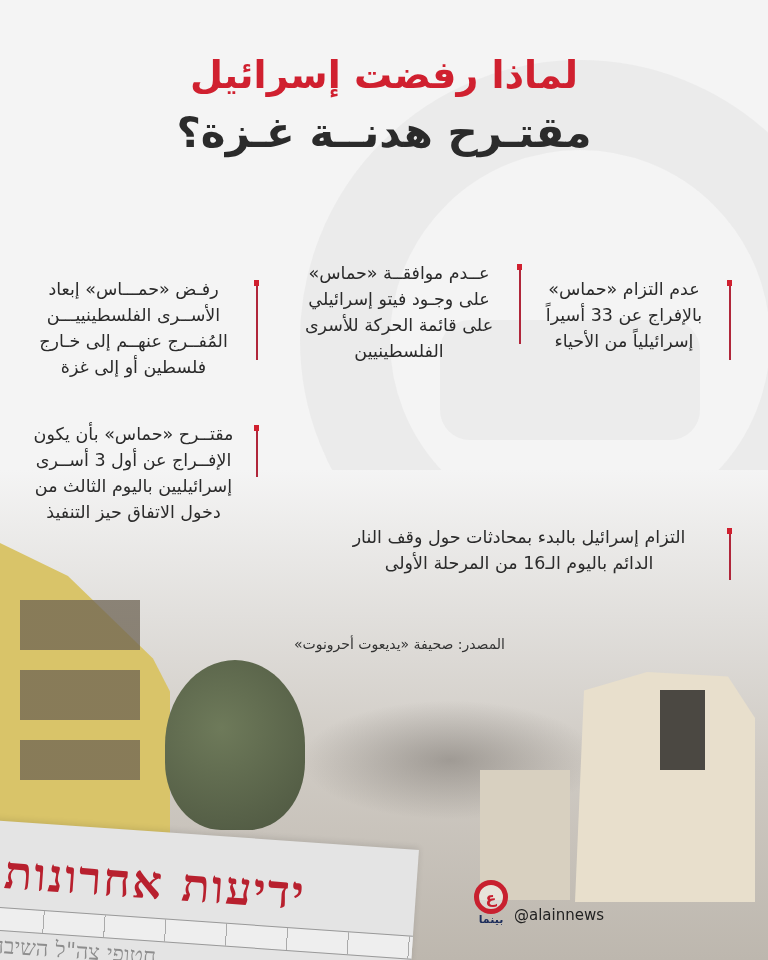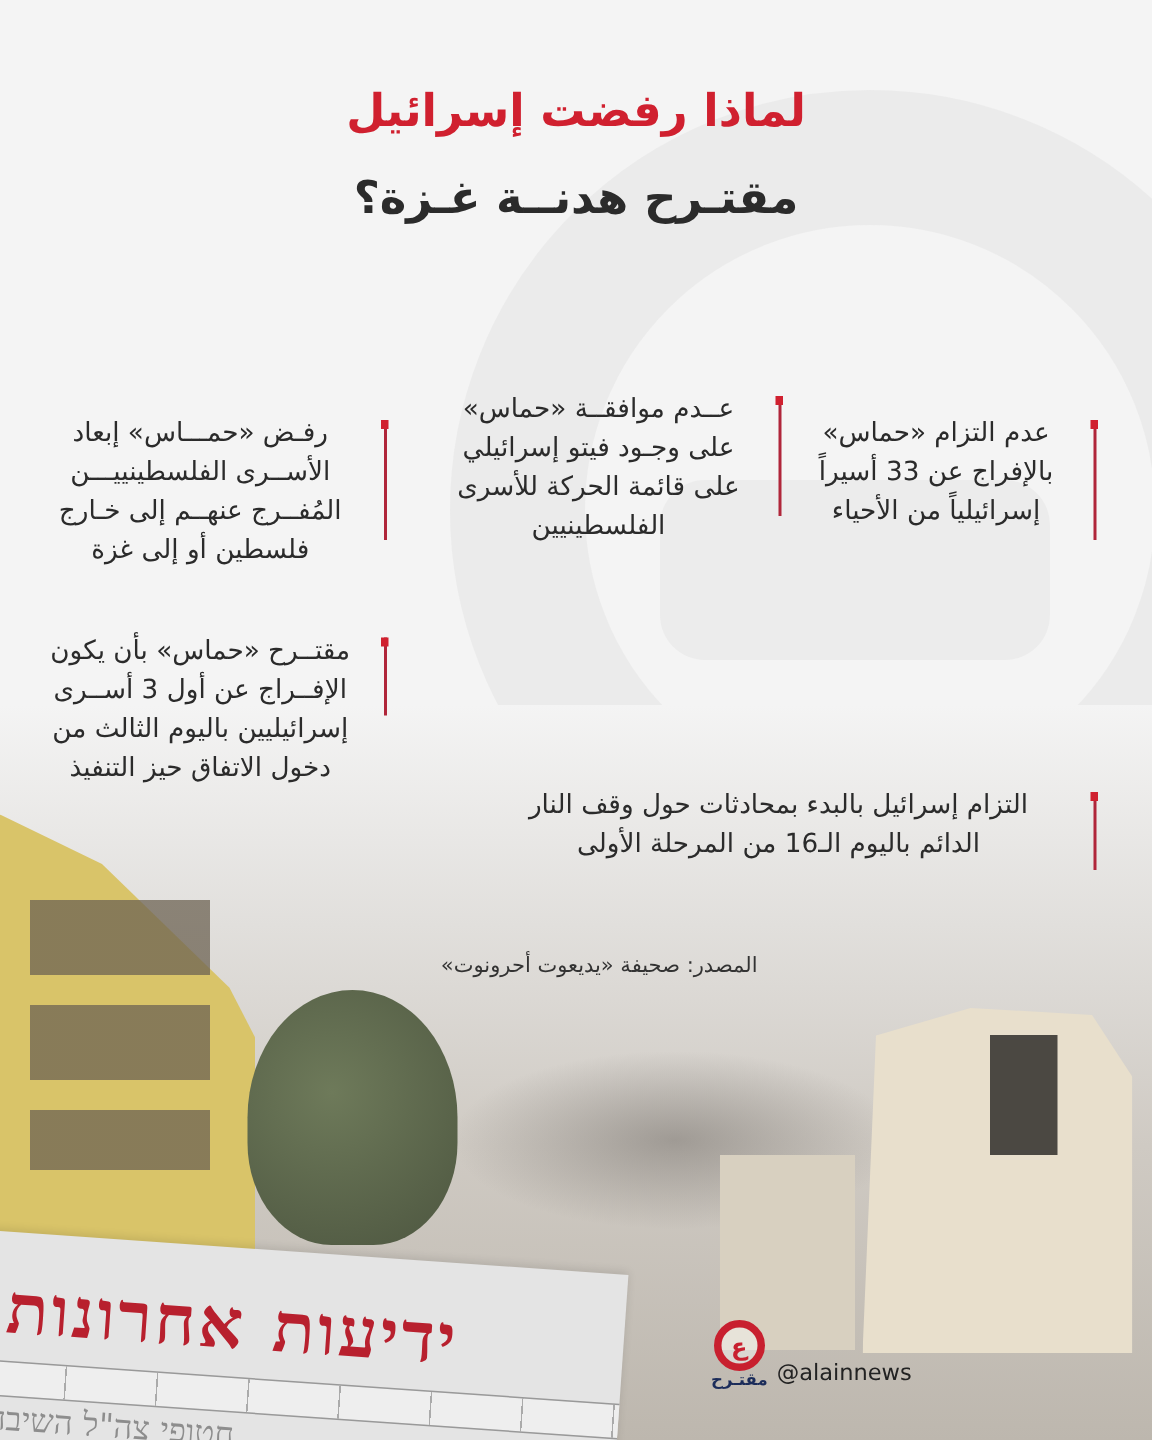--- a/index.html
+++ b/index.html
@@ -28,23 +28,23 @@
     transform:rotate(4deg); transform-origin:left top; box-shadow:0 -2px 6px rgba(0,0,0,0.1); }
   .newspaper-title { position:absolute; left:18px; top:24px; font-family:"DejaVu Serif", serif; font-weight:bold;
     font-size:46px; color:#b8202e; letter-spacing:2px; direction:rtl; }
   .newspaper-strip { position:absolute; left:0; top:86px; width:100%; height:22px;
     border-top:1px solid #999; border-bottom:1px solid #999;
     background:repeating-linear-gradient(to right, #eee 0 60px, #aaa 60px 61px); }
   .newspaper-sub { position:absolute; left:10px; top:112px; font-family:"DejaVu Serif", serif; font-size:22px; color:#555; opacity:0.6; direction:rtl; }
 
   
   .title-red { position:absolute; left:0; width:768px; top:46px; text-align:center; direction:rtl;
-    font-family:"DejaVu Sans", sans-serif; font-weight:bold; font-size:30px; color:#d0202f; line-height:58px; }
+    font-family:"DejaVu Sans", sans-serif; font-weight:bold; font-size:38px; color:#d0202f; line-height:58px; }
   .title-dark { position:absolute; left:0; width:768px; top:104px; text-align:center; direction:rtl;
-    font-family:"DejaVu Sans", sans-serif; font-weight:bold; font-size:30px; color:#2b2b2b; line-height:58px; }
+    font-family:"DejaVu Sans", sans-serif; font-weight:bold; font-size:42px; color:#2b2b2b; line-height:58px; }
   .pill { position:absolute; left:255px; top:180px; width:246px; height:46px; border-radius:23px;
     background:#dadada; display:flex; align-items:center; justify-content:center; direction:rtl;
     font-weight:bold; font-size:24px; color:#222; }
 
   
   .reason { position:absolute; direction:rtl; text-align:center; font-size:17.5px; line-height:26px; color:#2b2b2b;
     padding-right:12px; }
   .reason .bar { position:absolute; right:0; top:4px; width:2px; background:#b0263a; }
   .reason .bar::before { content:""; position:absolute; right:-1px; top:0; width:5px; height:6px; background:#d0202f; }
   .reason .txt { display:block; white-space:pre-line; }
@@ -128,17 +128,17 @@
     <span class="bar"></span>
     <span class="txt">التزام إسرائيل بالبدء بمحادثات حول وقف النار
 الدائم باليوم الـ16 من المرحلة الأولى</span>
   </div>
 
   <div class="source">المصدر: صحيفة «يديعوت أحرونوت»</div>
 
   <div class="brand">
     <div class="logo">
       <div class="logo-circle">ع</div>
-      <div class="logo-word">مقتـرح</div>
+      <div class="logo-word">بينما</div>
     </div>
     <div class="handle">@alainnews</div>
   </div>
 </div>
 
 </body></html>

